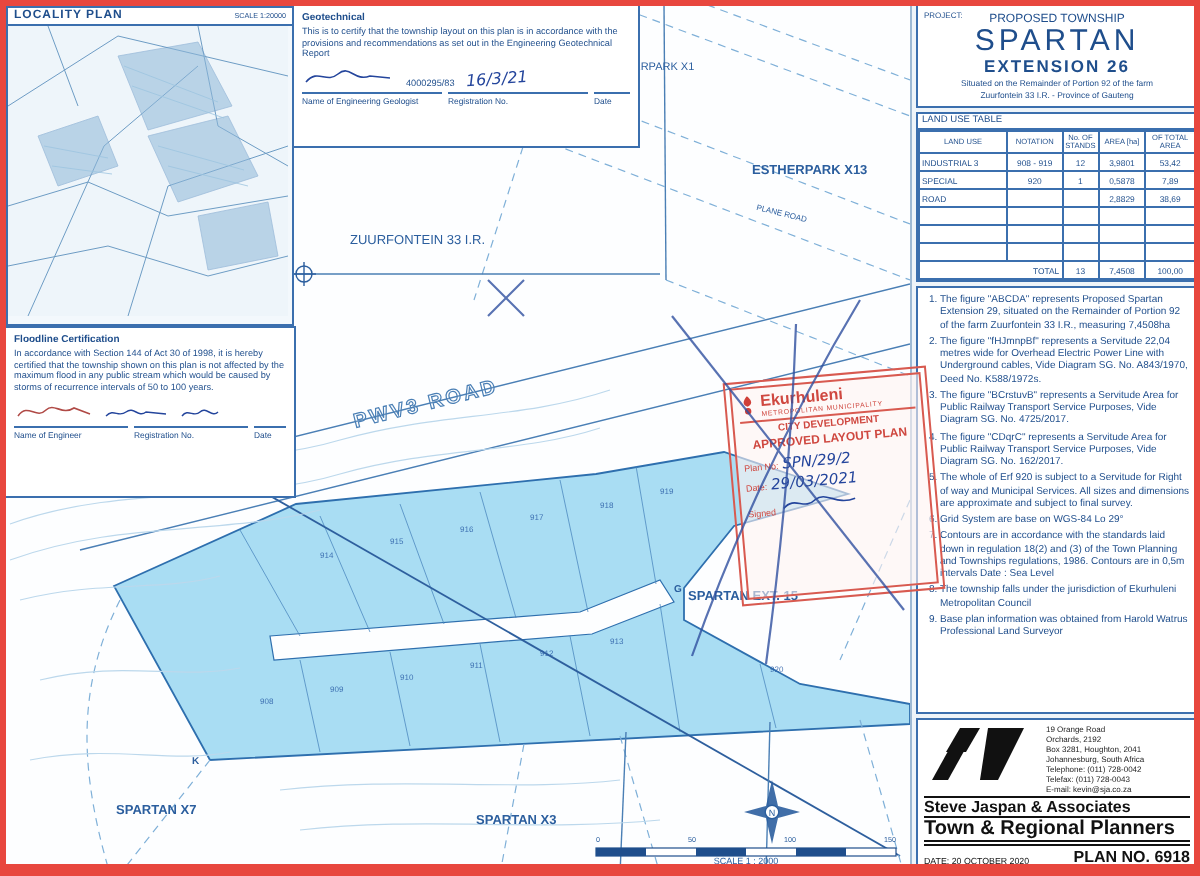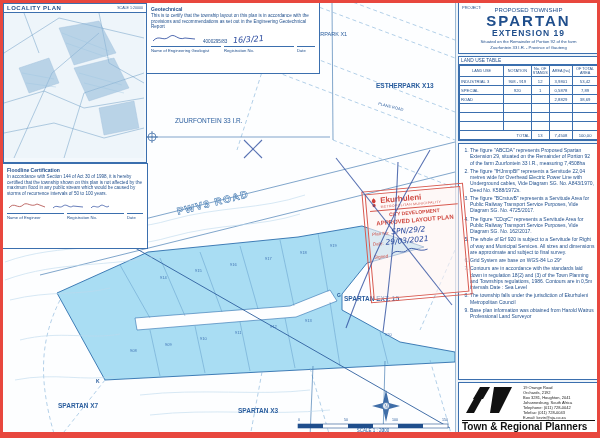--- a/index.html
+++ b/index.html
@@ -35,21 +35,21 @@
   .stamp .row{display:flex;align-items:baseline;gap:2px;margin-top:1px;}
   .stamp .row .hand{font-size:7.5px;}
 
   
   .panel{position:absolute;left:455px;top:0;width:145px;height:438px;background:#eef4f9;
          border-left:1px solid #9db9d4;display:flex;flex-direction:column;z-index:15;}
   .sec{border:1px solid #3b6fae;background:#fff;margin:2px 2px 0 2px;}
   .titleblock{position:relative;padding:3px 4px 3px 4px;text-align:center;}
   .titleblock .proj{position:absolute;left:3px;top:2px;font-size:4px;}
   .titleblock .l1{font-size:6px;margin-top:1px;}
-  .titleblock .nm{font-size:15px;font-weight:bold;letter-spacing:2px;line-height:1;}
+  .titleblock .nm{font-size:15px;font-weight:normal;letter-spacing:2px;line-height:1;}
   .titleblock .ext{font-size:8.5px;font-weight:bold;letter-spacing:1px;}
   .titleblock .sub{font-size:4.2px;line-height:1.2;margin-top:1px;}
   .tbl-title{font-size:4.8px;padding:1px 2px;border-bottom:1px solid #3b6fae;}
   table.lut{width:100%;border-collapse:collapse;font-size:4.2px;}
   table.lut th,table.lut td{border:.5px solid #3b6fae;padding:1px 1px;text-align:center;height:6px;}
   table.lut th{font-size:3.8px;font-weight:normal;line-height:1.05;}
   table.lut td.lu{text-align:left;}
   .notes{flex:1;overflow:hidden;padding:3px 3px 0 3px;}
   ol.nlist{margin:0;padding-left:8px;font-size:5px;line-height:1.25;}
   ol.nlist li{margin-bottom:2px;}
@@ -307,21 +307,21 @@
       </svg>
     </div>
   </div>
 
   <div class="panel">
 
     <div class="sec titleblock">
       <span class="proj">PROJECT:</span>
       <div class="l1">PROPOSED TOWNSHIP</div>
       <div class="nm">SPARTAN</div>
-      <div class="ext">EXTENSION 19</div>
+      <div class="ext">EXTENSION 26</div>
       <div class="sub">Situated on the Remainder of Portion 92 of the farm</div>
       <div class="sub">Zuurfontein 33 I.R.  -  Province of Gauteng</div>
     </div>
 
     <div class="sec">
       <div class="tbl-title">LAND USE TABLE</div>
       <table class="lut">
         <thead>
           <tr>
             <th style="width:32%;">LAND USE</th>
@@ -408,18 +408,25 @@
         <div class="addr">
           <div>19 Orange Road</div>
           <div>Orchards, 2192</div>
           <div>Box 3281, Houghton, 2041</div>
           <div>Johannesburg, South Africa</div>
           <div>Telephone: (011) 728-0042</div>
           <div>Telefax: (011) 728-0043</div>
           <div>E-mail: kevin@sja.co.za</div>
         </div>
       </div>
+      <div class="nm">Steve Jaspan &amp; Associates</div>
       <div class="tt">Town &amp; Regional Planners</div>
+      <div class="bottomrow">
+        <span class="date">
+          <span>DATE:</span> <span>20 OCTOBER 2020</span>
+        </span>
+        <span class="planno">PLAN NO. 6918</span>
+      </div>
     </div>
   </div>
 
   <div class="frame"></div>
 </div>
 
 </body></html>

